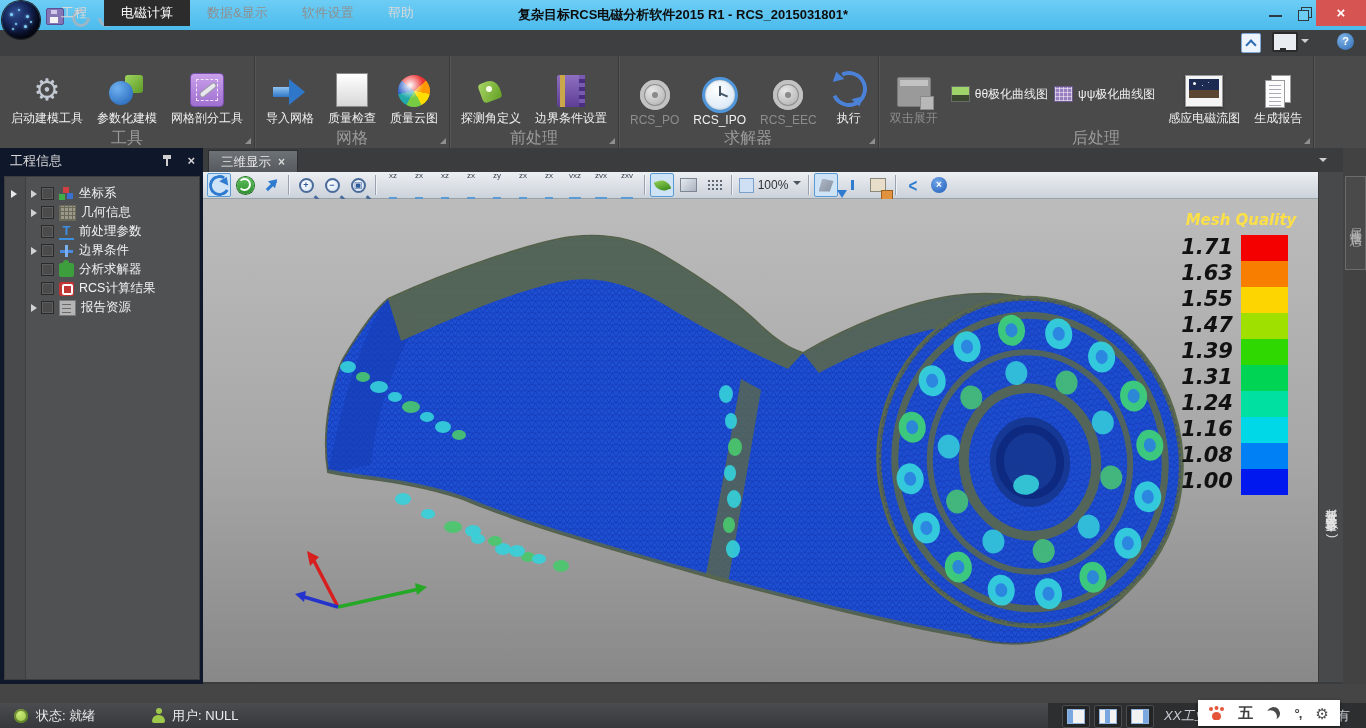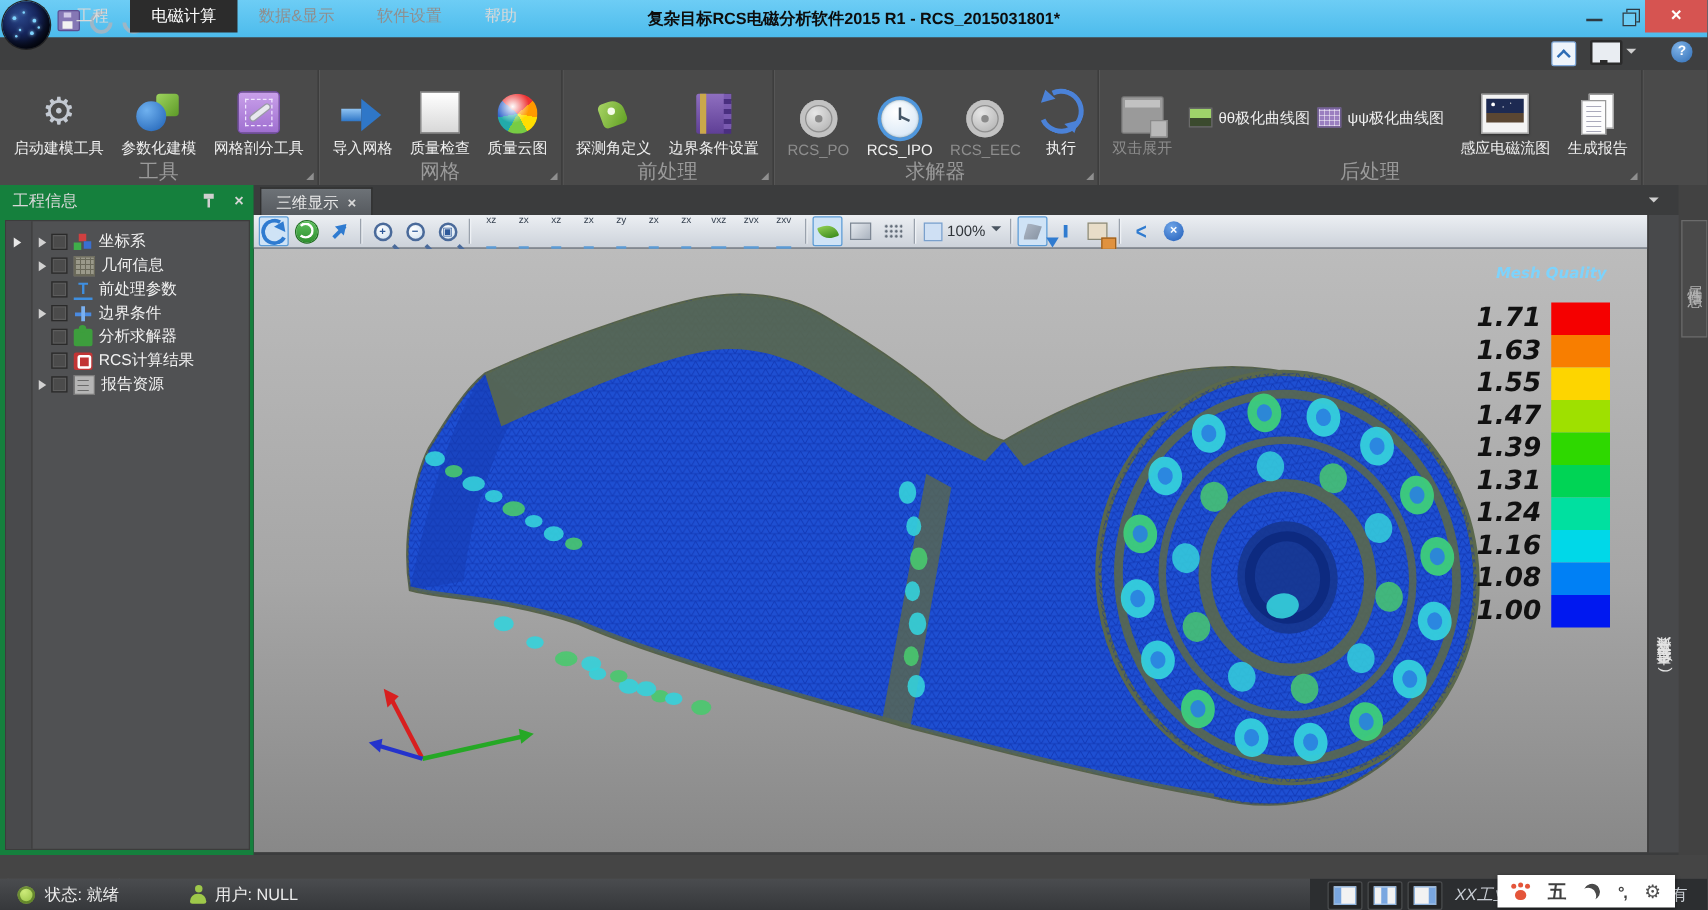--- a/index.html
+++ b/index.html
@@ -102,21 +102,21 @@
      background-image:repeating-linear-gradient(90deg,rgba(255,255,255,.5) 0 1px,transparent 1px 4px),repeating-linear-gradient(0deg,rgba(255,255,255,.5) 0 1px,transparent 1px 4px);}
   .ic-flowpic{width:36px;height:30px;background:#f4f4f4;border:1px solid #9a9a9a;box-shadow:0 1px 2px rgba(0,0,0,.4);}
   .ic-flowpic::before{content:"";position:absolute;left:3px;top:3px;right:3px;bottom:8px;background:linear-gradient(#1d2a52 0 60%,#5a4632 60%);}
   .ic-flowpic::after{content:"";position:absolute;left:7px;top:6px;width:3px;height:3px;border-radius:50%;background:#fff;box-shadow:8px 2px 0 -1px #fff,14px -1px 0 -1px #ddd;}
   .ic-report{width:30px;height:32px;}
   .ic-report::before{content:"";position:absolute;left:8px;top:0;width:18px;height:26px;background:#fdfdfd;border:1px solid #9a9a9a;}
   .ic-report::after{content:"";position:absolute;left:2px;top:5px;width:18px;height:26px;background:#fdfdfd;border:1px solid #9a9a9a;
      background-image:repeating-linear-gradient(0deg,#aab 0 1px,transparent 1px 4px);background-size:12px 100%;background-position:3px 3px;background-repeat:no-repeat;}
 
   
-  #leftPanel{left:0;top:148px;width:203px;height:536px;background:#15803d;border-right:1px solid #3a3a3a;}
+  #leftPanel{left:0;top:148px;width:203px;height:536px;background:#0f172a;border-right:1px solid #3a3a3a;}
   #leftHeader{left:0;top:0;width:100%;height:26px;line-height:26px;}
   #leftTitle{position:absolute;left:10px;font-size:13px;color:#d8d8d8;}
   #pinIcon{position:absolute;right:32px;top:7px;width:8px;height:12px;}
   #pinIcon::before{content:"";position:absolute;left:0;top:0;width:8px;height:4px;background:#cfcfcf;}
   #pinIcon::after{content:"";position:absolute;left:3px;top:4px;width:2px;height:7px;background:#cfcfcf;}
   #panelClose{position:absolute;right:8px;top:0;color:#d5d5d5;font-size:13px;font-weight:bold;}
   #treeBox{left:4px;top:28px;width:194px;height:502px;background:#505153;border:1px solid #3c3c3c;}
   #treeGutter{position:absolute;left:0;top:0;width:20px;height:100%;background:#494a4c;border-right:1px solid #3e3e3e;}
   .trow{position:absolute;left:0;height:19px;display:flex;align-items:center;width:100%;}
   .texp{width:10px;margin-left:26px;}
@@ -175,21 +175,21 @@
   .vi-darr{width:3px;height:10px;background:#2f7bd0;}
   .vi-darr::after{content:"";position:absolute;left:-4px;bottom:-7px;border:5.5px solid transparent;border-top:8px solid #2f7bd0;}
   .vi-layers{width:14px;height:12px;background:#e8ddc8;border:1px solid #8a8a7a;}
   .vi-layers::after{content:"";position:absolute;right:-4px;bottom:-4px;width:10px;height:8px;background:#e0923f;border:1px solid #9a6020;}
   .vi-share{color:#2f7bd0;font-size:15px;font-weight:bold;line-height:15px;transform:scaleY(1.2);}
   .vi-closev{width:16px;height:16px;border-radius:50%;background:radial-gradient(circle at 38% 30%,#6fa5e8,#1f5cb8);color:#fff;font-size:10px;font-weight:bold;text-align:center;line-height:16px;}
 
   
   #viewport{position:absolute;left:0;top:51px;width:1115px;height:483px;overflow:hidden;}
   #legend{position:absolute;left:972px;top:12px;width:132px;}
-  #legendTitle{font-style:italic;font-weight:bold;font-size:12px;color:#7dd3fc;text-align:center;margin-bottom:17px;letter-spacing:0px;font-family:"DejaVu Sans",sans-serif;}
+  #legendTitle{font-style:italic;font-weight:bold;font-size:15px;color:#fde047;text-align:center;margin-bottom:6px;letter-spacing:0px;font-family:"DejaVu Sans",sans-serif;}
   .lrow{display:flex;align-items:flex-start;height:26px;}
   .lval{width:58px;text-align:right;font-style:italic;font-weight:bold;font-size:21px;line-height:24px;color:#111;padding-right:8px;font-family:"DejaVu Sans",sans-serif;}
   .lswatch{width:47px;height:26px;}
 
   
   #resultsStrip{position:absolute;left:1115px;top:24px;width:25px;height:510px;background:#48494b;border-left:1px solid #3a3a3a;}
   #resultsLabel{position:absolute;left:4px;bottom:140px;writing-mode:vertical-rl;transform:rotate(180deg);
      font-size:12px;color:#e4e4e4;letter-spacing:1px;}
   #rightBar{left:1343px;top:148px;width:23px;height:536px;background:#424242;}
   #propTab{position:absolute;left:2px;top:28px;width:19px;height:92px;border:1px solid #6b6b6b;background:#4a4a4a;

